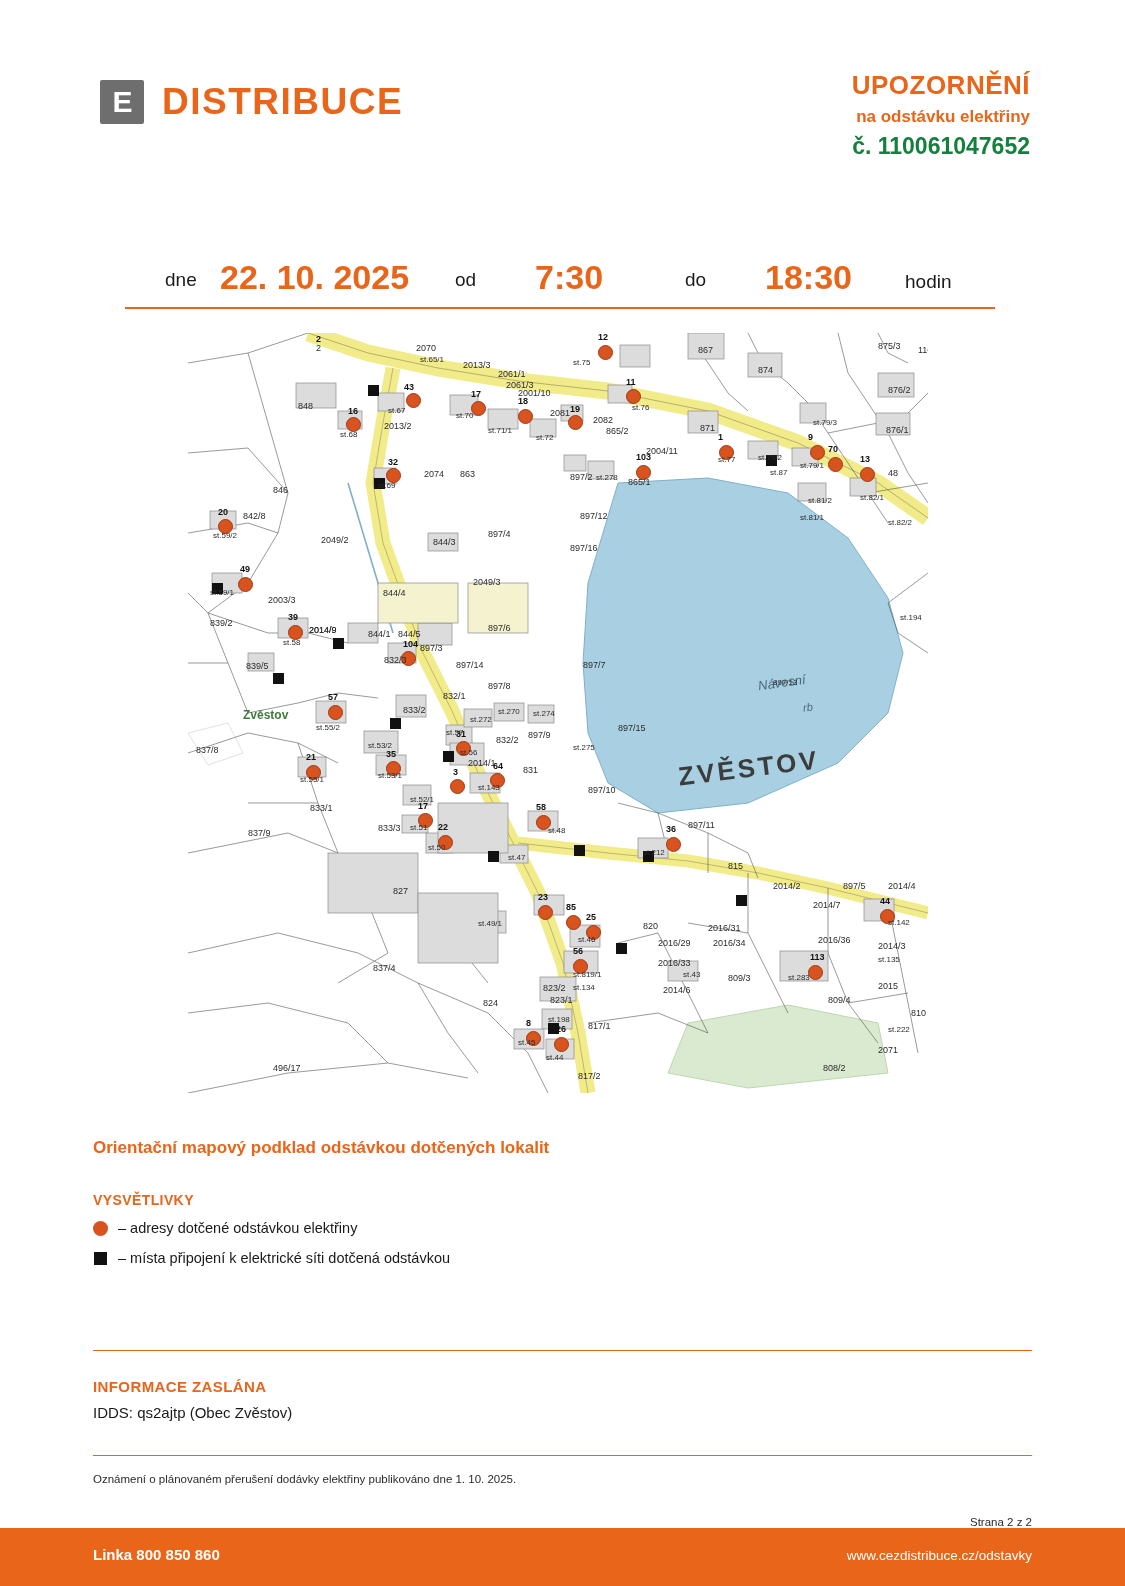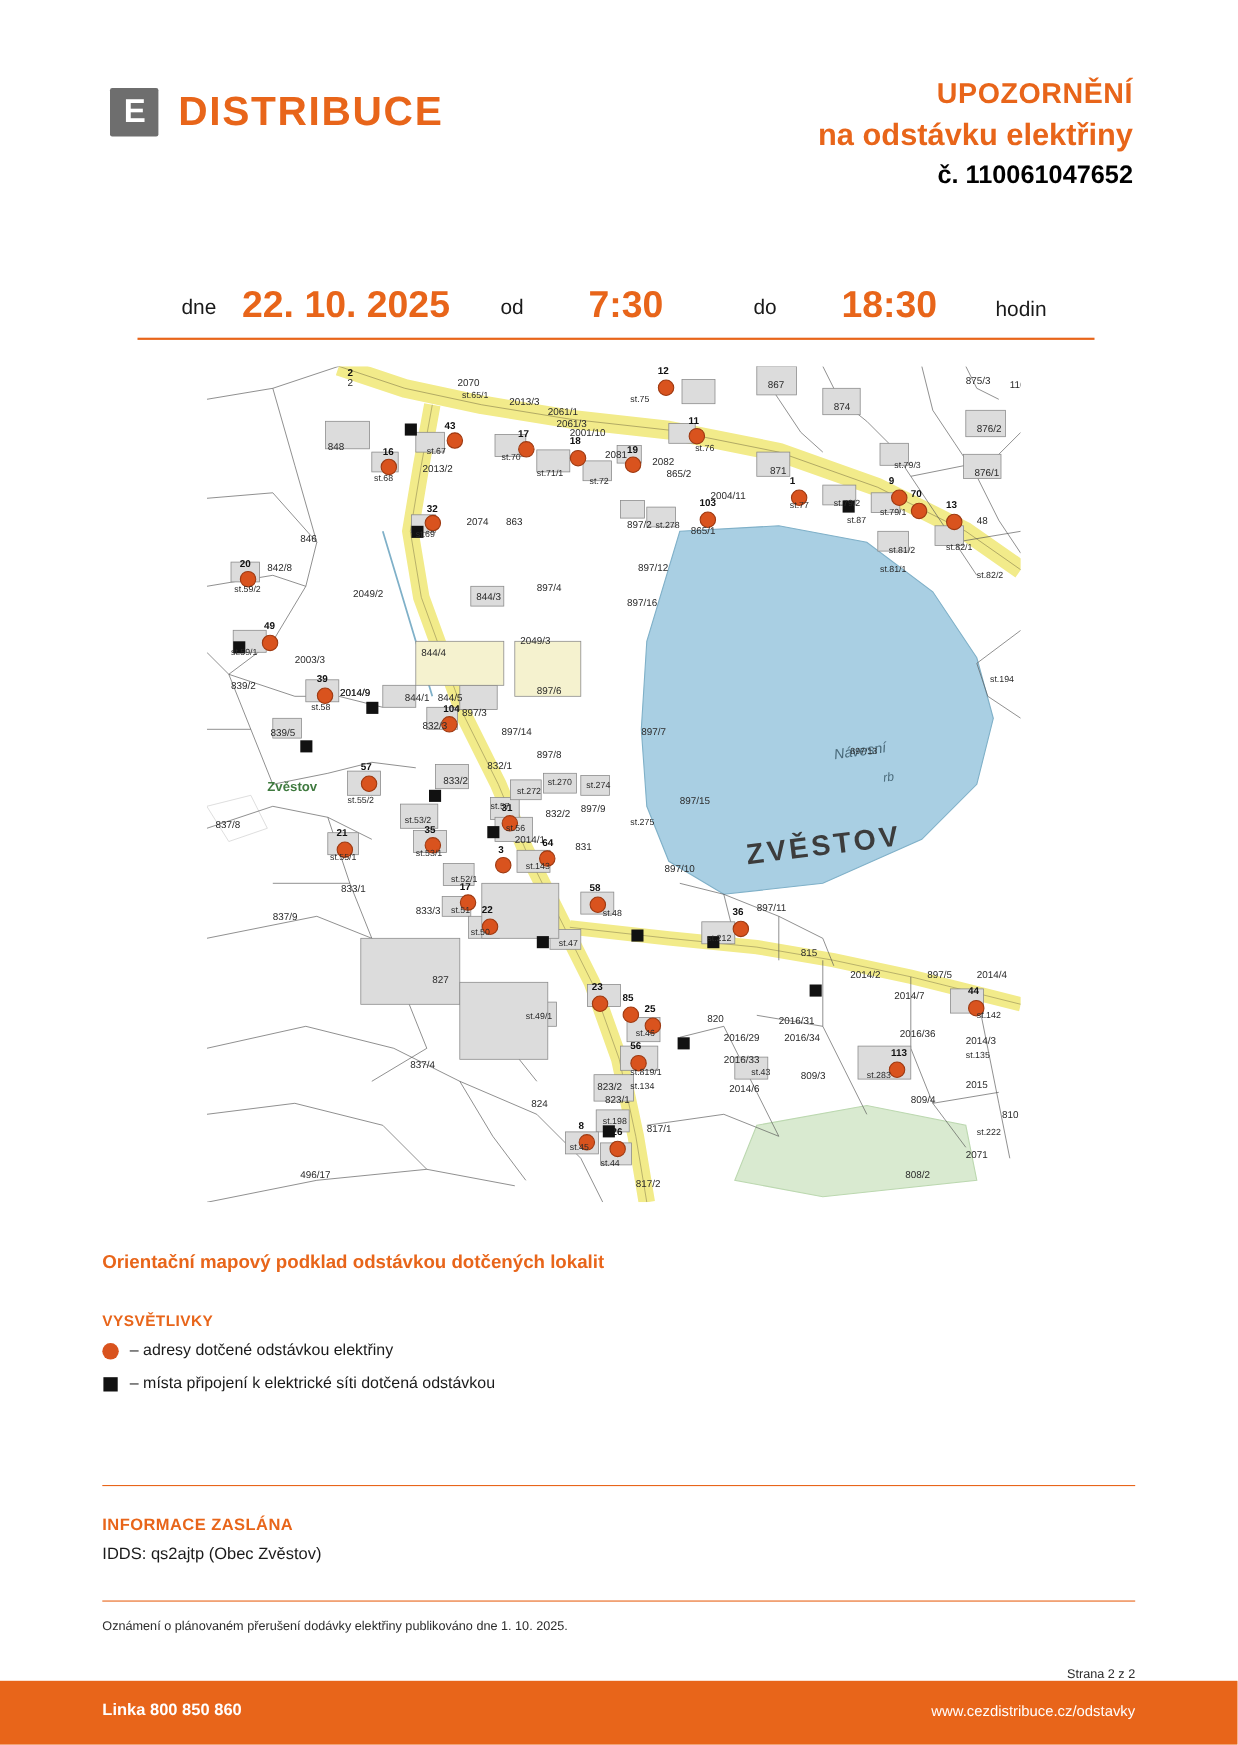--- a/index.html
+++ b/index.html
@@ -65,29 +65,29 @@
     text-align: right;
   }
   .notice-title {
     font-size: 26px;
     font-weight: bold;
     color: #e8651a;
     letter-spacing: 0.5px;
     margin-bottom: 6px;
   }
   .notice-sub {
-    font-size: 28px;
+    font-size: 17px;
     font-weight: bold;
     color: #e8651a;
     margin-bottom: 6px;
   }
   .notice-num {
     font-size: 23px;
     font-weight: bold;
-    color: #000000;
+    color: #15803d;
   }
 
   
   .datebar {
     position: absolute;
     top: 245px;
     left: 125px;
     right: 130px;
     height: 62px;
     display: flex;
@@ -543,21 +543,21 @@
         <div class="map-label parcel-label" style="left: 395px; top: 327px;">897/7</div>
         <div class="map-label parcel-label" style="left: 300px; top: 348px;">897/8</div>
         <div class="map-label parcel-label" style="left: 255px; top: 358px;">832/1</div>
         <div class="map-label parcel-label" style="left: 215px; top: 372px;">833/2</div>
         <div class="map-label parcel-label" style="left: 308px; top: 402px;">832/2</div>
         <div class="map-label parcel-label" style="left: 340px; top: 397px;">897/9</div>
         <div class="map-label parcel-label" style="left: 430px; top: 390px;">897/15</div>
         <div class="map-label parcel-label" style="left: 8px; top: 412px;">837/8</div>
         <div class="map-label parcel-label" style="left: 335px; top: 432px;">831</div>
         <div class="map-label parcel-label" style="left: 280px; top: 425px;">2014/1</div>
-        <div class="map-label parcel-label" style="left: 416px; top: 452px; text-align: right;">897/10</div>
+        <div class="map-label parcel-label" style="left: 400px; top: 452px; text-align: right;">897/10</div>
         <div class="map-label parcel-label" style="left: 105px; top: 470px; margin-left: 17px;">833/1</div>
         <div class="map-label parcel-label" style="left: 190px; top: 490px;">833/3</div>
         <div class="map-label parcel-label" style="left: 60px; top: 495px;">837/9</div>
         <div class="map-label parcel-label" style="left: 500px; top: 487px;">897/11</div>
         <div class="map-label parcel-label" style="left: 205px; top: 553px;">827</div>
         <div class="map-label parcel-label" style="left: 540px; top: 528px;">815</div>
         <div class="map-label parcel-label" style="left: 455px; top: 588px;">820</div>
         <div class="map-label parcel-label" style="left: 470px; top: 605px;">2016/29</div>
         <div class="map-label parcel-label" style="left: 525px; top: 605px;">2016/34</div>
         <div class="map-label parcel-label" style="left: 520px; top: 590px;">2016/31</div>

